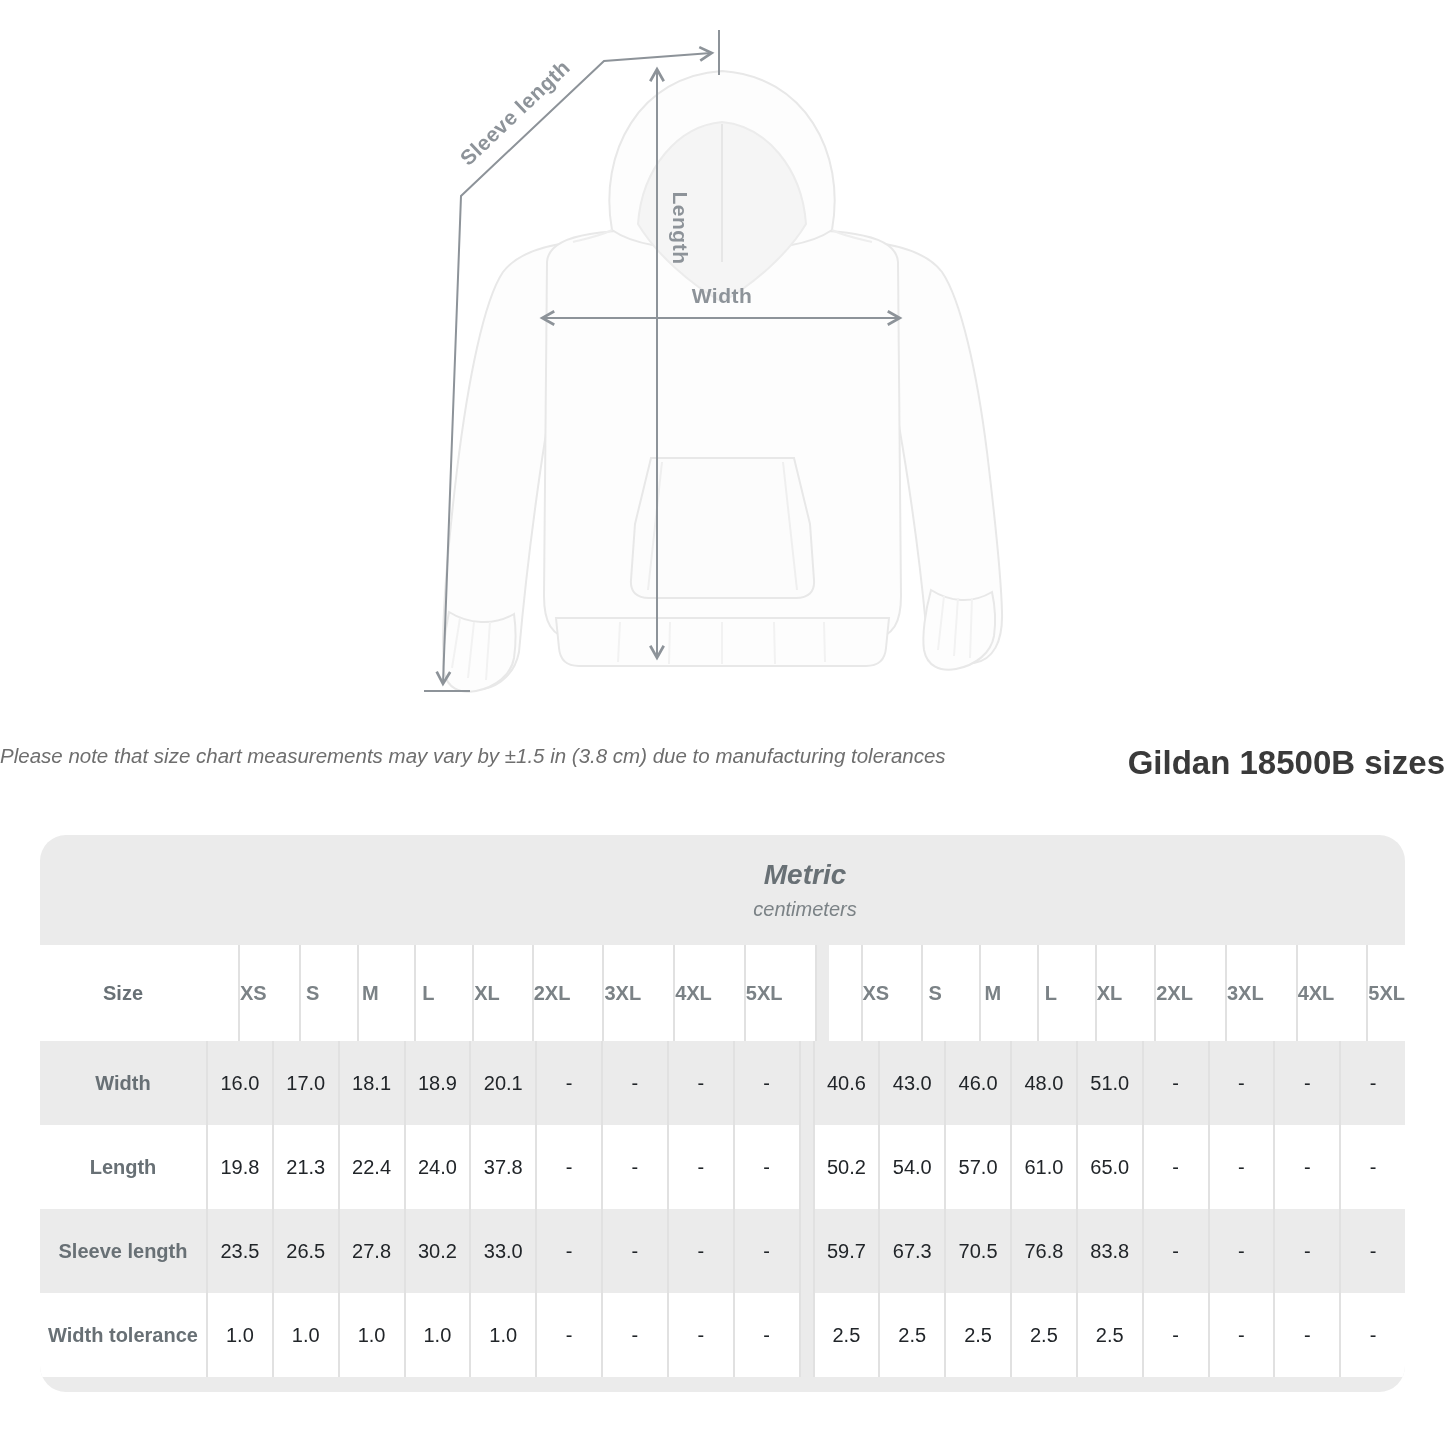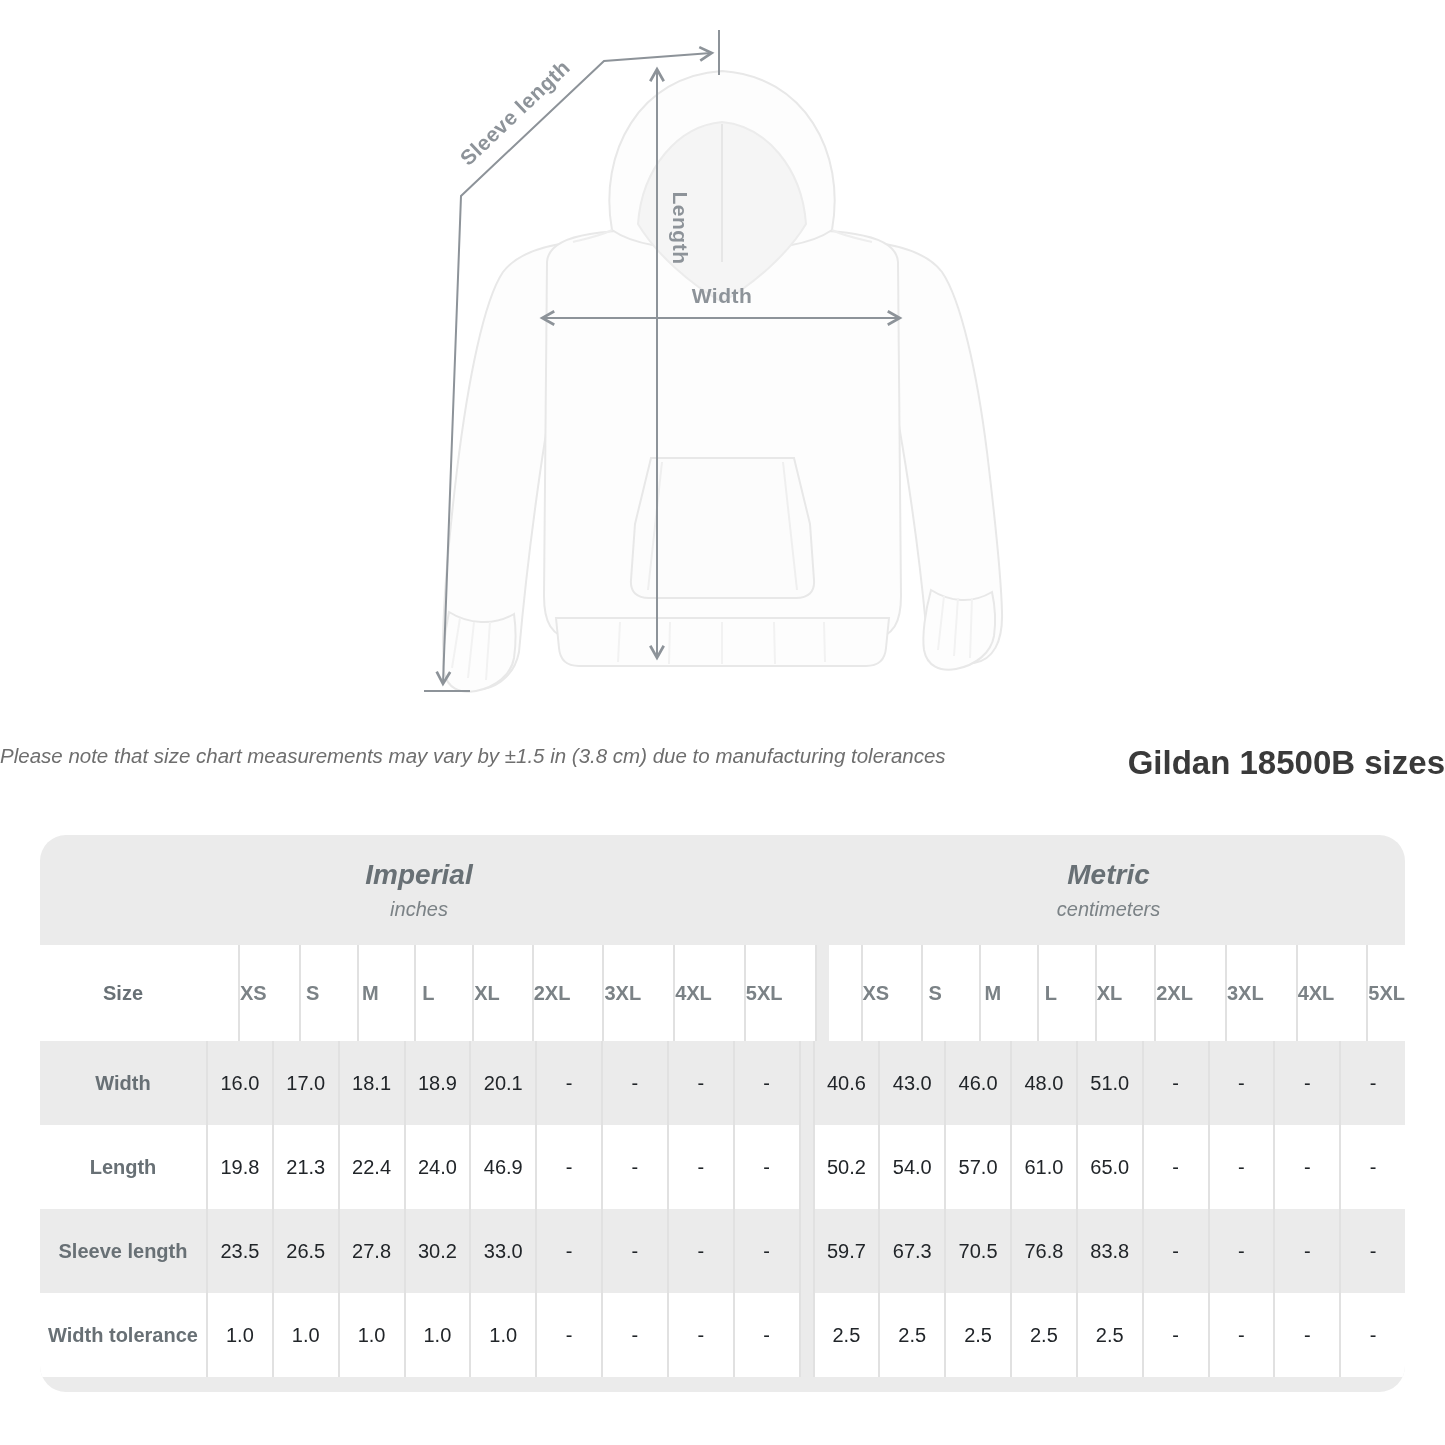--- a/index.html
+++ b/index.html
@@ -101,24 +101,20 @@
       <text class="anno-label" transform="translate(673 228) rotate(90)" text-anchor="middle">Length</text>
       <text class="anno-label" transform="translate(520 118) rotate(-43.5)" text-anchor="middle">Sleeve length</text>
     </g>
   </svg>
 
   <div class="title">Gildan 18500B sizes</div>
   <div class="subtitle">Please note that size chart measurements may vary by ±1.5 in (3.8 cm) due to manufacturing tolerances</div>
 
   <div class="card">
     <div class="units">
-      <div class="unit">
-        <div class="unit-name">Imperial</div>
-        <div class="unit-sub">inches</div>
-      </div>
       <div></div>
       <div class="unit">
         <div class="unit-name">Metric</div>
         <div class="unit-sub">centimeters</div>
       </div>
     </div>
     <div>
         <div class="trow trow-header">
           <div class="cell label-cell">Size</div>
           <div class="cell val-cell">XS</div>
@@ -162,21 +158,21 @@
           <div class="cell val-cell">-</div>
           <div class="cell val-cell">-</div>
           <div class="cell val-cell">-</div>
         </div>
         <div class="trow trow-data">
           <div class="cell label-cell">Length</div>
           <div class="cell val-cell">19.8</div>
           <div class="cell val-cell">21.3</div>
           <div class="cell val-cell">22.4</div>
           <div class="cell val-cell">24.0</div>
-          <div class="cell val-cell">46.9</div>
+          <div class="cell val-cell">37.8</div>
           <div class="cell val-cell">-</div>
           <div class="cell val-cell">-</div>
           <div class="cell val-cell">-</div>
           <div class="cell val-cell">-</div>
           <div class="cell divider"></div>
           <div class="cell val-cell">50.2</div>
           <div class="cell val-cell">54.0</div>
           <div class="cell val-cell">57.0</div>
           <div class="cell val-cell">61.0</div>
           <div class="cell val-cell">65.0</div>

